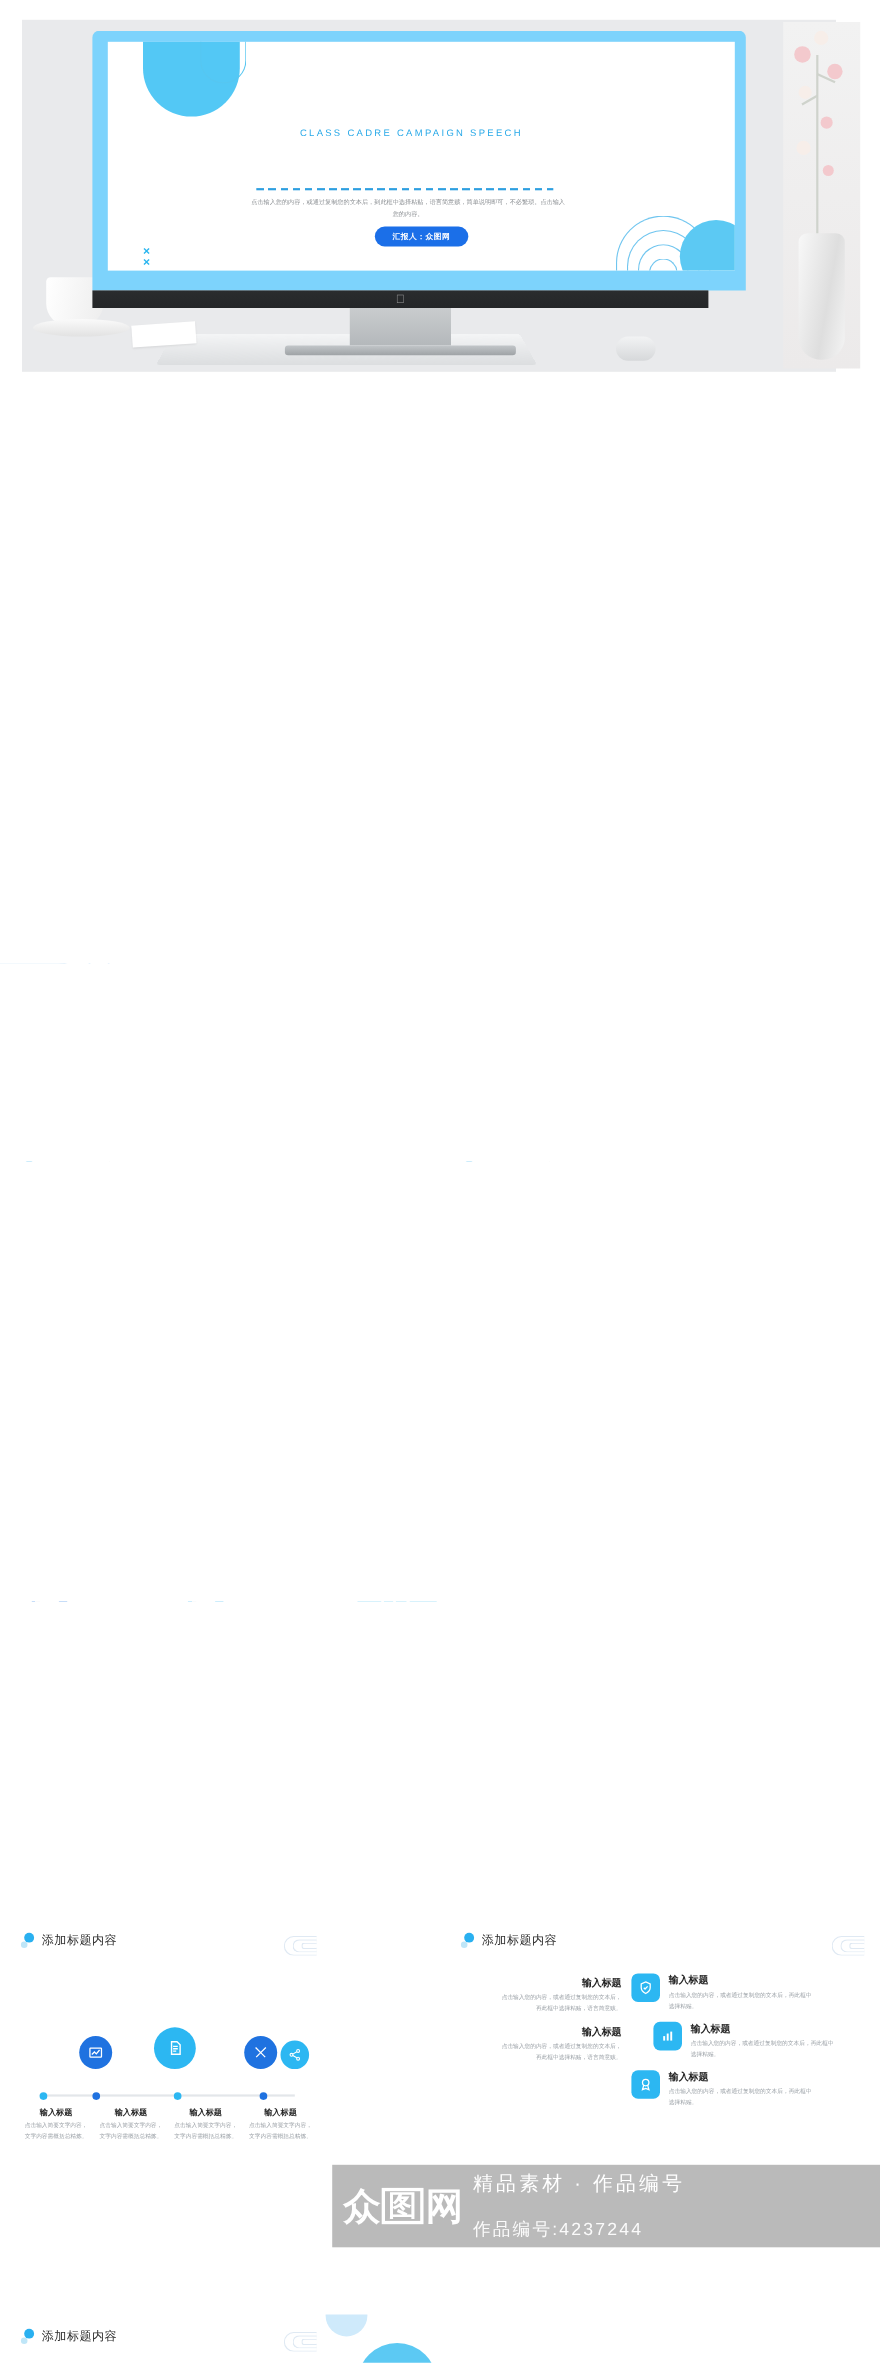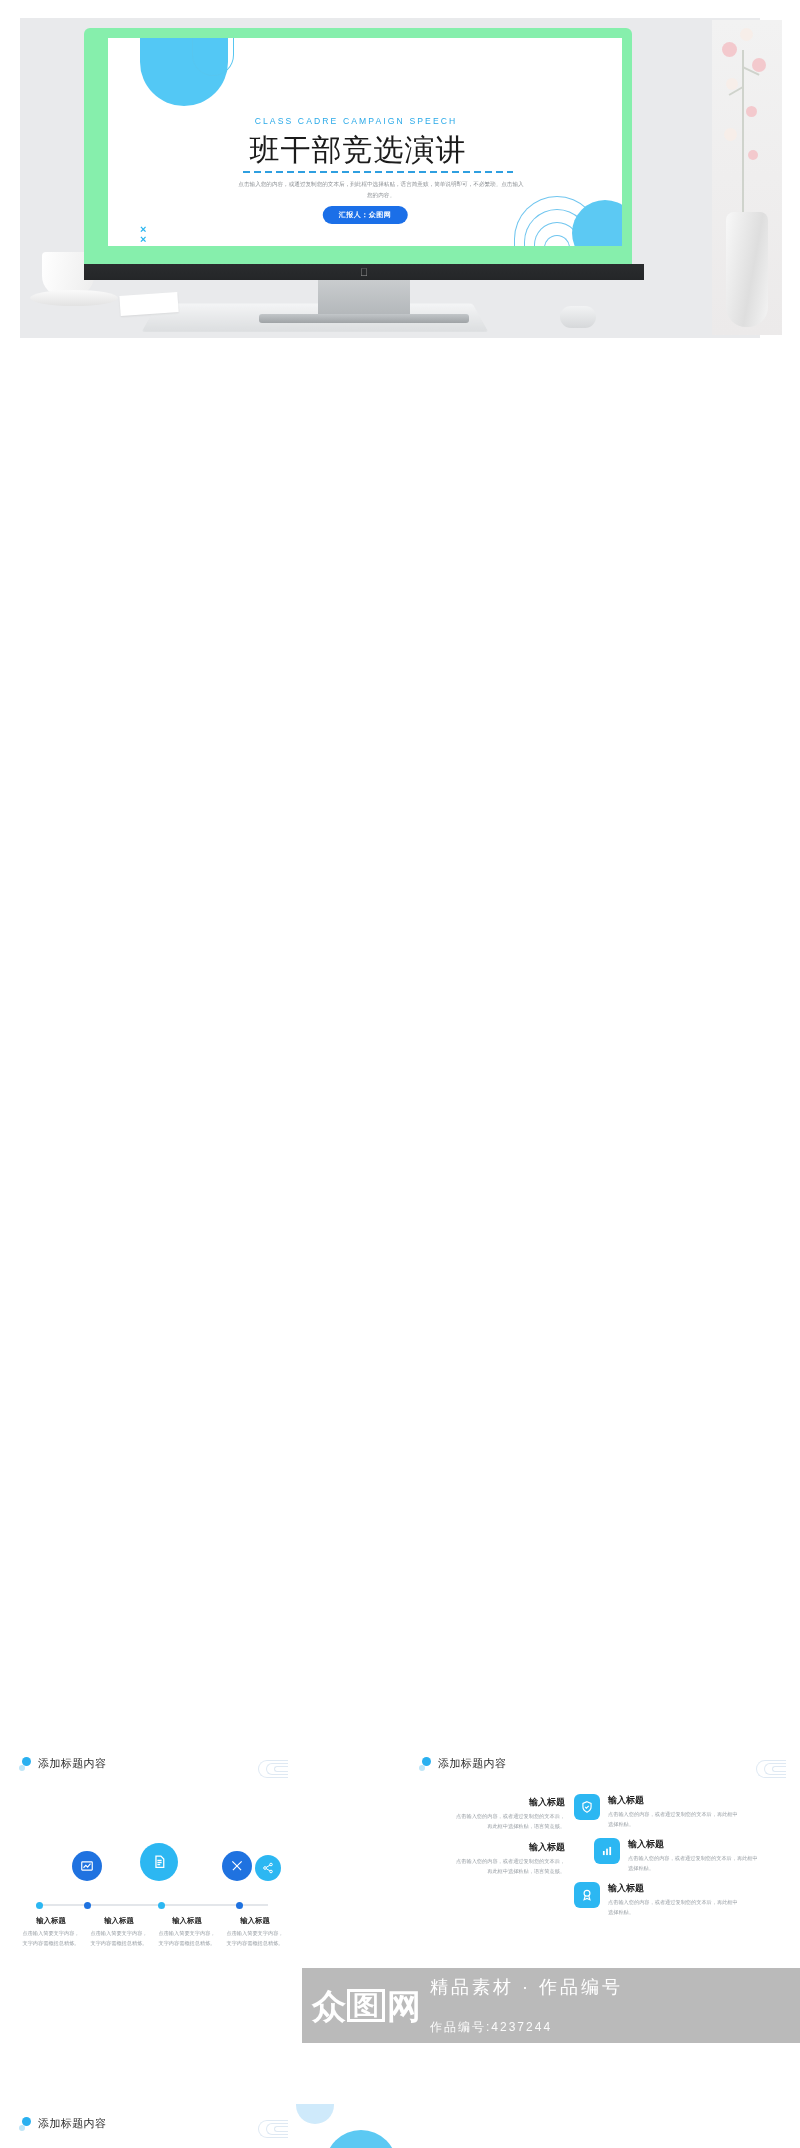--- a/index.html
+++ b/index.html
@@ -26,22 +26,22 @@
     position: absolute; left: 14px; bottom: 8px; width: 42px; height: 115px;
     background: linear-gradient(100deg,#f8f8f8,#dedede 60%,#f4f4f4);
     border-radius: 8px 8px 20px 20px;
   }
   .branch { position:absolute; background:#cfd3cc; }
   .blossom { position:absolute; border-radius:50%; background:#f3c9cd; }
   .blossom.w { background:#f7eee9; }
 
   .monitor { position: absolute; left: 84px; top: 28px; width: 560px; }
   .m-frame {
-    width: 548px; height: 236px; background: #86efac;
-    border-radius: 6px 6px 0 0; padding: 10px 10px 18px 24px;
+    width: 594px; height: 236px; background: #7dd3fc;
+    border-radius: 6px 6px 0 0; padding: 10px 10px 18px 14px;
   }
   .m-screen { width: 100%; height: 100%; background: #fff; position: relative; overflow: hidden; }
   .m-chin {
     width: 560px; height: 16px; background: linear-gradient(180deg,#2a2c2e,#242628);
     display:flex; align-items:center; justify-content:center;
   }
   .apple { color:#9a9a9a; font-size: 11px; line-height: 11px; }
   .m-neck { width: 92px; height: 34px; margin: 0 auto;
     background: linear-gradient(180deg,#c9ccce,#b4b8bb); }
   .m-base { width: 210px; height: 9px; margin: 0 auto;
@@ -142,21 +142,21 @@
   
   .wm {
     position:absolute; left: 302px; top: 1968px; width: 498px; height: 75px;
     background: rgba(130,130,130,.55); display:flex; align-items:center; gap: 10px; padding-left: 10px;
   }
   .wm-logo { display:flex; align-items:center; gap:2px; }
   .wm-logo .glyph { color:#fff; font-size: 34px; font-weight: 800; letter-spacing: -1px; line-height:1; }
   .wm-logo .boxed { color:#fff; font-size: 26px; font-weight:800; border: 3px solid #fff; padding: 0px 3px; line-height: 1.05;}
   .wm-txt { color:#fff; }
   .wm-txt .l1 { font-size: 18px; letter-spacing: 3px; }
-  .wm-txt .l2 { font-size: 12px; letter-spacing: 2px; margin-top:20px; opacity:.95;}
+  .wm-txt .l2 { font-size: 16px; letter-spacing: 2px; margin-top:20px; opacity:.95;}
 </style>
 </head>
 <body>
 
 <div class="page">
 
   <section class="hero">
     <div class="hero-bg"></div>
 
     <div class="hero-vase">
@@ -185,21 +185,20 @@
 
     <div style="position:absolute;left:120px;top:294px;width:58px;height:20px;background:#fff;transform:rotate(-4deg);box-shadow:0 1px 2px rgba(0,0,0,.08);"></div>
 
     <div class="monitor">
       <div class="m-frame">
         <div class="m-screen">
           <div class="s1-blob"></div>
           <div class="s1-outline"></div>
 
           <div class="s1-eyebrow">CLASS CADRE CAMPAIGN SPEECH</div>
-          <div class="s1-title">班干部竞选演讲</div>
           <div class="s1-dash"></div>
           <div class="s1-sub">点击输入您的内容，或通过复制您的文本后，到此框中选择粘贴，语言简意赅，简单说明即可，不必繁琐。点击输入您的内容。</div>
           <div class="s1-btn">汇报人：众图网</div>
           <div class="s1-x">×<br>×</div>
 
           <div class="s1-arcs">
             <i style="width:86px;height:56px;right:0;"></i>
             <i style="width:66px;height:43px;right:10px;"></i>
             <i style="width:46px;height:30px;right:20px;"></i>
             <i style="width:26px;height:17px;right:30px;"></i>

